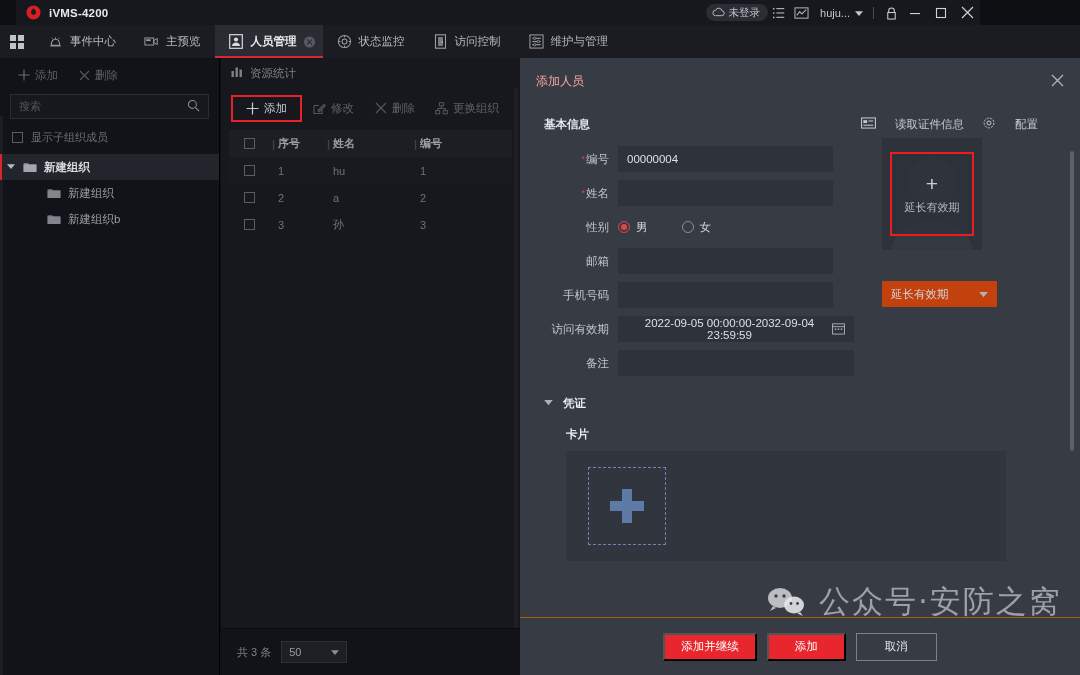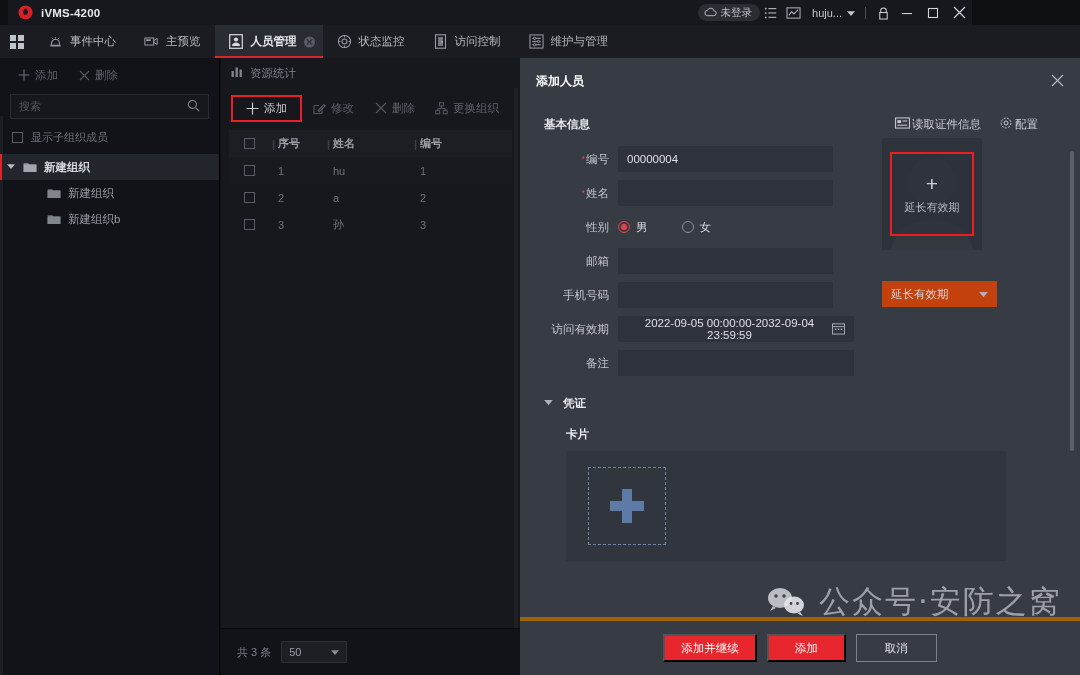--- a/index.html
+++ b/index.html
@@ -8,21 +8,21 @@
     background: #0e0f13;
     font-family: "Liberation Sans", "DejaVu Sans", sans-serif;
     overflow: hidden;
     color: #b9bcc4;
     -webkit-font-smoothing: antialiased;
   }
   #app { position: relative; width: 1080px; height: 675px; }
 
   
   .titlebar {
-    position: absolute; left: 8px; top: 0; width: 964px; height: 25px;
+    position: absolute; left: 16px; top: 0; width: 964px; height: 25px;
     background: #17181d;
     display: flex; align-items: center;
   }
   .tb-logo { margin-left: 9px; width: 16px; height: 16px; display:flex; align-items:center; justify-content:center; }
   .tb-title { margin-left: 8px; font-size: 11.5px; font-weight: bold; color: #e6e8ec; letter-spacing: .2px; }
   .tb-right { position:absolute; right: 0; top: 0; height: 25px; display:flex; align-items:center; }
   .login-pill {
     display:flex; align-items:center; gap:4px;
     background:#2b2d34; border-radius: 10px; height: 17px;
     padding: 0 8px 0 6px; font-size: 10.5px; color:#c3c6cc;
@@ -106,30 +106,30 @@
     display:flex; align-items:center; justify-content:space-between; padding: 0 7px;
     font-size:11px; color:#9a9da5;
   }
 
   
   .dialog {
     position:absolute; left:520px; top:58px; width:560px; height:617px;
     background:#373b44; display:flex; flex-direction:column;
   }
   .dlg-head { height:46px; display:flex; align-items:center; padding: 0 16px; flex:none; }
-  .dlg-title { font-size:12px; font-weight:bold; color:#ffffff; }
+  .dlg-title { font-size:12px; font-weight:normal; color:#fca5a5; }
   .dlg-close { margin-left:auto; color:#b4b7bd; font-size:15px; line-height:1; }
   .dlg-body { flex:1; position:relative; overflow:hidden; padding: 0 18px 0 0; }
   .dlg-scroll-track { position:absolute; right:6px; top:0; bottom:0; width:4px; }
   .dlg-scroll-thumb { position:absolute; right:6px; top:47px; width:4px; height:300px; background:#5c6069; border-radius:2px; }
 
   .sec-row { display:flex; align-items:center; padding: 12px 24px 0 24px; }
   .sec-title { font-size:11.5px; font-weight:bold; color:#e9ebef; }
   .sec-actions { margin-left:auto; display:flex; align-items:center; gap:18px; }
-  .sec-act { display:flex; align-items:center; gap:2px; font-size:11.5px; color:#c8cbd1; }
+  .sec-act { display:flex; align-items:center; gap:19px; font-size:11.5px; color:#c8cbd1; }
 
   .formwrap { display:flex; padding: 6px 24px 0 24px; }
   .formcol { width: 310px; }
   .frow { display:flex; align-items:center; margin-top:8px; }
   .flabel { width:74px; text-align:right; padding-right:9px; font-size:11.5px; color:#c3c6cc; flex:none; white-space:nowrap; }
   .req { color:#e3434a; font-size:9px; vertical-align: middle; margin-right:1px; }
   .finput {
     height:26px; background:#2e323a; border:1px solid #2e323a;
     display:flex; align-items:center; padding: 0 8px; font-size:11.5px; color:#dde0e5;
     width:215px;
@@ -171,21 +171,21 @@
     margin-left:22px; width:78px; height:78px; border:1px dashed #6d85ad;
     display:flex; align-items:center; justify-content:center;
   }
   .plus-blue { position:relative; width:34px; height:34px; }
   .plus-blue::before, .plus-blue::after { content:""; position:absolute; background:#5e7ba8; }
   .plus-blue::before { left:12px; top:0; width:10px; height:34px; }
   .plus-blue::after { left:0; top:12px; width:34px; height:10px; }
   .fp-lbl { padding: 13px 0 0 46px; font-size:11.5px; font-weight:bold; color:#e9ebef; height: 14px; overflow:hidden; }
 
   .dlg-footer {
-    flex:none; height:58px; background:#373b44; border-top:4px solid #a16207;
+    flex:none; height:58px; background:#373b44; border-top:1px solid #a16207;
     display:flex; align-items:center; justify-content:center; gap:10px;
   }
   .btn { height:28px; display:flex; align-items:center; justify-content:center; font-size:11.5px; }
   .btn.primary { background:#e8262d; color:#fff; padding: 0 16px; }
   .btn.primary.sm { padding: 0 26px; }
   .btn.ghost { border:1px solid #7d808a; color:#e2e4e8; padding: 0 28px; background:transparent; }
 
   
   .watermark {
     position:absolute; left:765px; top:581px; display:flex; align-items:center; gap:10px;

